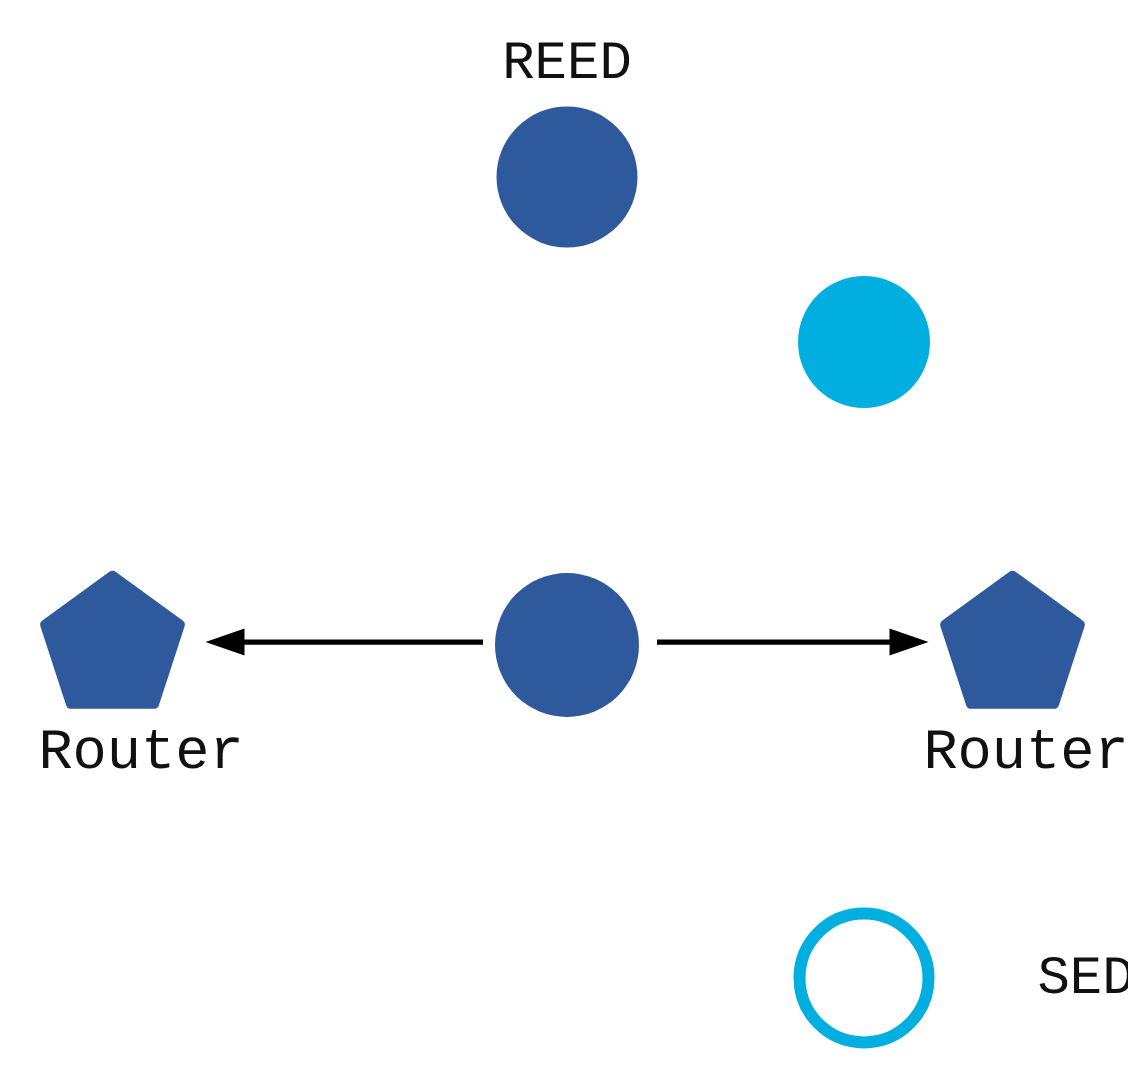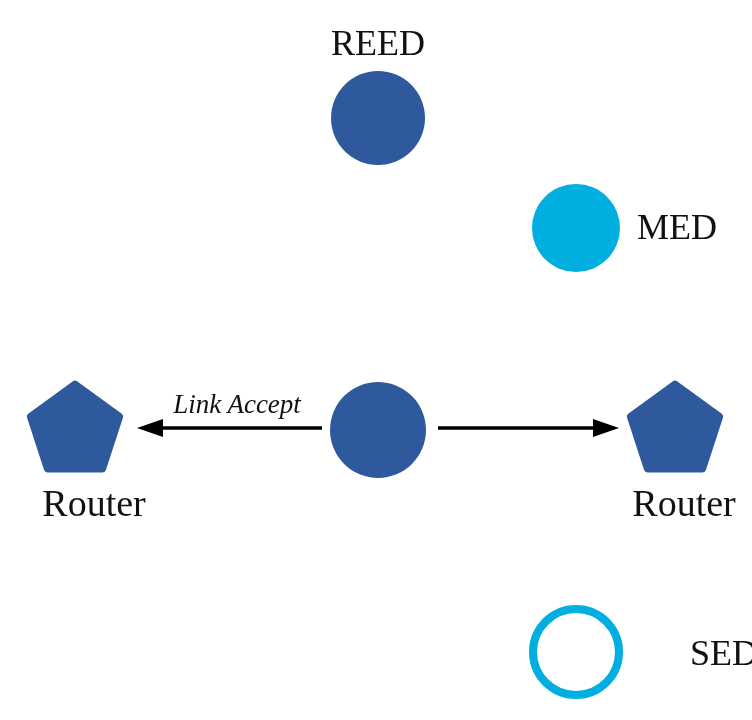--- a/index.html
+++ b/index.html
@@ -5,21 +5,21 @@
   html, body {
     margin: 0;
     padding: 0;
     background: #ffffff;
   }
   .canvas {
     position: relative;
     width: 752px;
     height: 720px;
     background: #ffffff;
-    font-family: Liberation Serif, serif;
+    font-family: Liberation Mono, monospace;
     overflow: hidden;
   }
   .canvas svg {
     position: absolute;
     left: 0;
     top: 0;
   }
   .node-label {
     position: absolute;
     transform: translate(-50%, -50%);
@@ -69,23 +69,21 @@
 
     <polygon points="75,384 119.7,416.5 102.6,469 47.4,469 30.3,416.5" stroke-width="7" stroke-linejoin="round" fill="#2E5A9D" stroke="#2E5A9D"></polygon>
 
     <polygon points="675,384 719.7,416.5 702.6,469 647.4,469 630.3,416.5" stroke-width="7" stroke-linejoin="round" fill="#2E5A9D" stroke="#2E5A9D"></polygon>
 
     <circle cx="576" cy="652" r="43" fill="none" stroke-width="8" stroke="#00AEE0"></circle>
   </svg>
 
   <div class="node-label" style="left:378px; top:43px;">REED</div>
 
-  <div class="node-label" style="left:677px; top:227px;">MED</div>
 
-  <div class="edge-label" style="left:237px; top:404px;">Link Accept</div>
 
   <div class="node-label router-label" style="left:94px; top:503px;">Router</div>
 
   <div class="node-label router-label" style="left:684px; top:503px;">Router</div>
 
   <div class="node-label" style="left:680px; top:653px;margin-left:44px;">SED</div>
 
 </div>
 
 </body></html>

